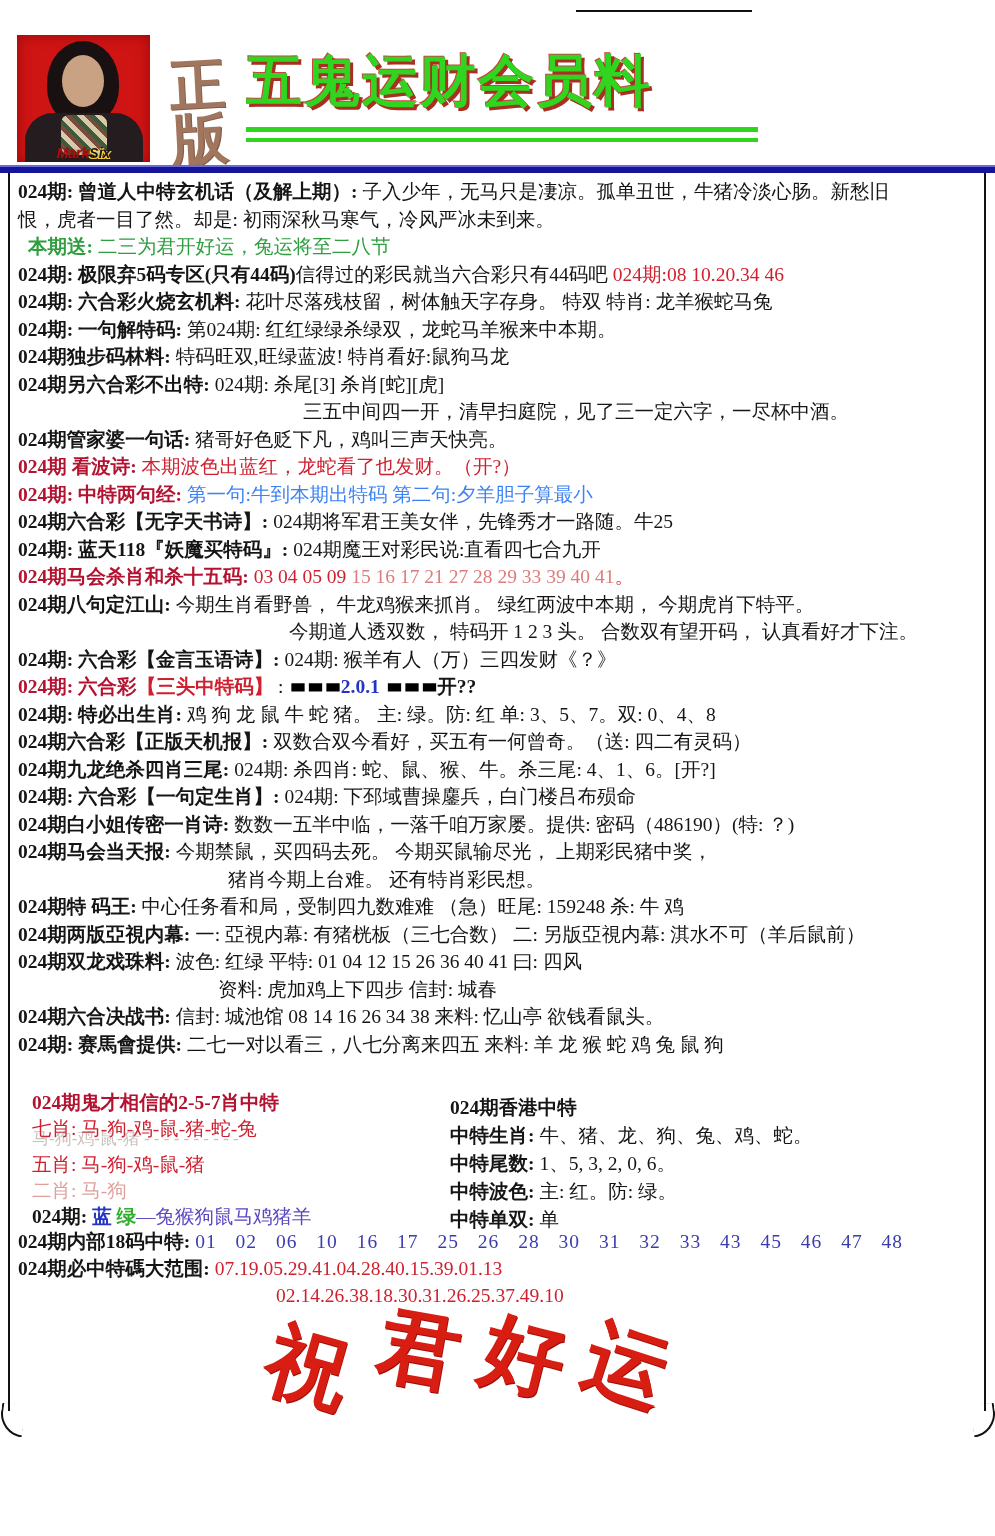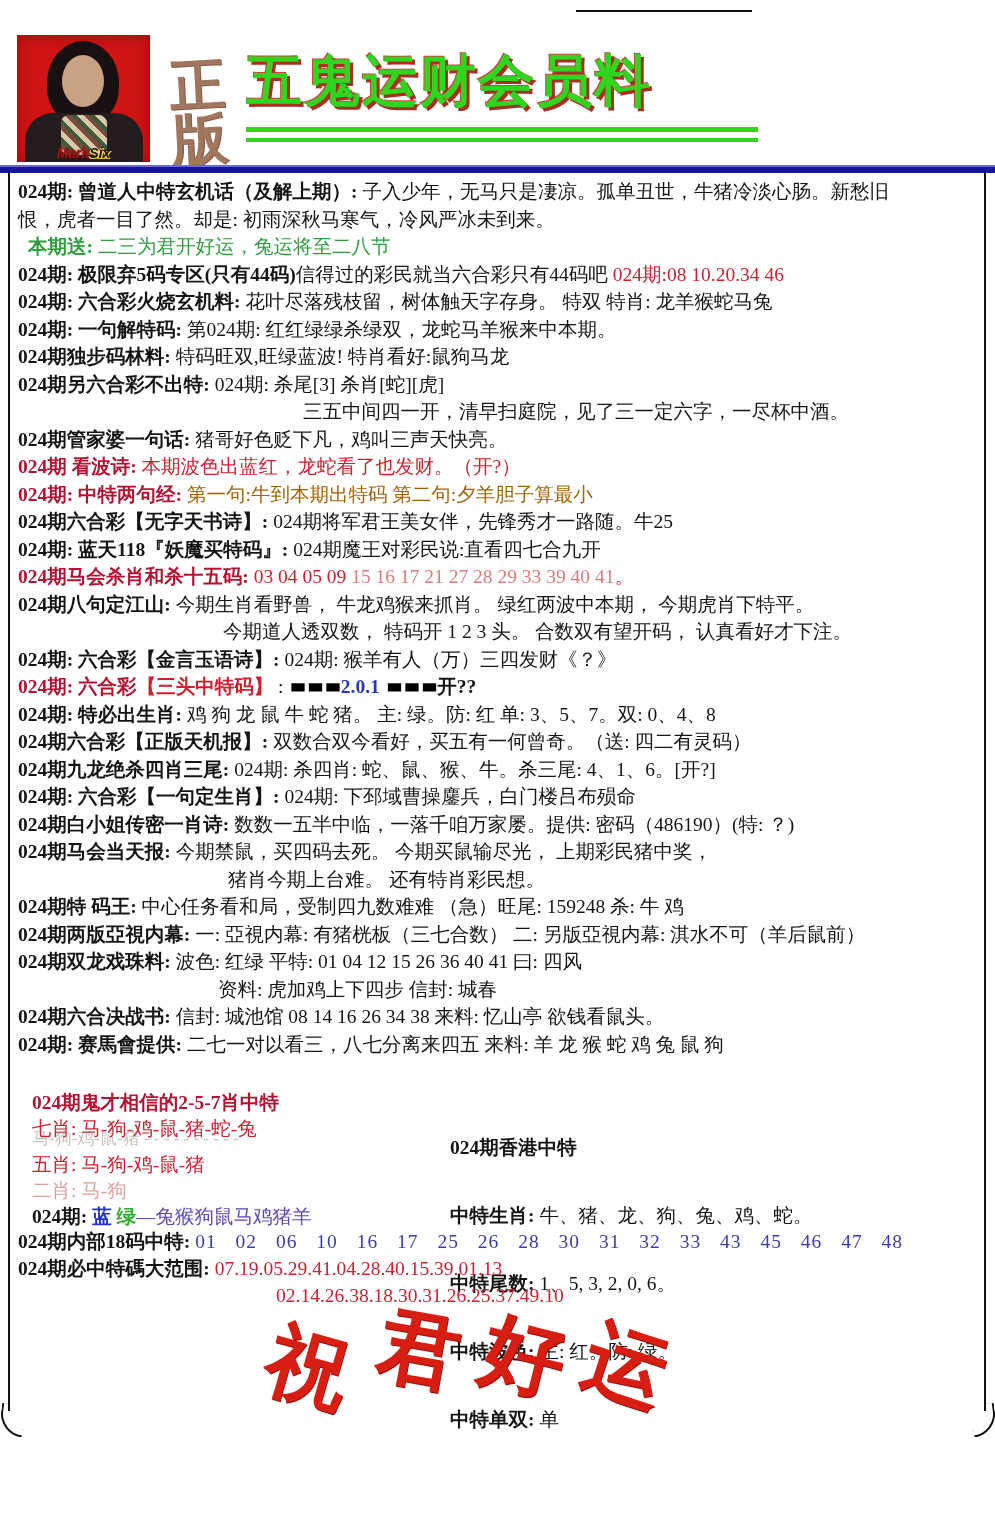--- a/index.html
+++ b/index.html
@@ -42,35 +42,35 @@
   
   .content{position:absolute;left:18px;top:178px;width:966px;}
   .tline{font-size:19.5px;line-height:27.5px;white-space:nowrap;}
   .b{font-weight:bold;}
   .c-k{color:#151515;}
   .c-g{color:#2e9e3e;}
   .c-g2{color:#2fae2f;}
   .c-r{color:#cf2030;}
   .c-rf{color:#dc7d7d;}
   .c-dr{color:#b31230;}
-  .c-br{color:#a16207;}
+  .c-br{color:#3b82f6;}
   .c-bl{color:#2434c4;}
   .c-bl2{color:#3b3bb0;word-spacing:13px;letter-spacing:1px;}
   .c-pu{color:#5948c0;}
   .c-bars{color:#000;font-weight:900;-webkit-text-stroke:2.5px #000;letter-spacing:-2px;}
   .c-ghost{color:#8a7670;opacity:.45;filter:blur(.6px);}
   .c-rghost{color:#c2544e;opacity:.55;filter:blur(.5px);}
 
   
   .twocol{position:absolute;left:32px;top:1090px;width:966px;height:132px;}
   .left-col{position:absolute;left:0;top:0;width:420px;}
   .left-col .tline{line-height:26px;}
   .ghostline{margin-top:-16px;font-size:17px;}
   .right-box{position:absolute;left:418px;top:4px;width:540px;}
-  .right-box .tline{line-height:28px;margin-top:40px;}
+  .right-box .tline{line-height:28px;}
 
   .bottom{position:absolute;left:18px;top:1228px;width:966px;}
   .bottom .tline{line-height:27px;}
 
   
   .wish{position:absolute;left:272px;top:1296px;width:460px;height:130px;}
   .wish span{display:inline-block;font-size:82px;font-weight:bold;color:#d81e12;
         margin-right:24px;text-shadow:1px 1px 0 #9e0f08;}
 </style>
 </head>
@@ -107,21 +107,21 @@
     <div class="tline"><span class="c-k b">024期独步码林料: </span><span class="c-k">特码旺双,旺绿蓝波!  特肖看好:鼠狗马龙</span></div>
     <div class="tline"><span class="c-k b">024期另六合彩不出特: </span><span class="c-k">024期: 杀尾[3] 杀肖[蛇][虎]</span></div>
     <div class="tline" style="padding-left: 285px;"><span class="c-k">三五中间四一开，清早扫庭院，见了三一定六字，一尽杯中酒。</span></div>
     <div class="tline"><span class="c-k b">024期管家婆一句话: </span><span class="c-k">猪哥好色贬下凡，鸡叫三声天快亮。</span></div>
     <div class="tline"><span class="c-dr b">024期 看波诗: </span><span class="c-r">本期波色出蓝红，龙蛇看了也发财。（开?）</span></div>
     <div class="tline"><span class="c-dr b">024期: 中特两句经: </span><span class="c-br">第一句:牛到本期出特码   第二句:夕羊胆子算最小</span></div>
     <div class="tline"><span class="c-k b">024期六合彩【无字天书诗】: </span><span class="c-k">024期将军君王美女伴，先锋秀才一路随。牛25</span></div>
     <div class="tline"><span class="c-k b">024期: 蓝天118『妖魔买特码』: </span><span class="c-k">024期魔王对彩民说:直看四七合九开</span></div>
     <div class="tline"><span class="c-dr b">024期马会杀肖和杀十五码: </span><span class="c-r">03 04 05 09 </span><span class="c-rf">15 16 17 21 27 28 29 33 39 40 41</span><span class="c-r">。</span></div>
     <div class="tline"><span class="c-k b">024期八句定江山: </span><span class="c-k">今期生肖看野兽， 牛龙鸡猴来抓肖。 绿红两波中本期， 今期虎肖下特平。</span></div>
-    <div class="tline" style="padding-left: 205px;"><span class="c-k">今期道人透双数， 特码开 1 2 3 头。 合数双有望开码， 认真看好才下注。</span></div>
+    <div class="tline" style="padding-left: 205px; text-align: center;"><span class="c-k">今期道人透双数， 特码开 1 2 3 头。 合数双有望开码， 认真看好才下注。</span></div>
     <div class="tline"><span class="c-k b">024期: 六合彩【金言玉语诗】: </span><span class="c-k">024期: 猴羊有人（万）三四发财《？》</span></div>
     <div class="tline"><span class="c-dr b">024期: 六合彩</span><span class="c-r b">【三头中特码】</span><span class="c-k"> : </span><span class="c-bars">＝＝＝</span><span class="c-bl b">2.0.1 </span><span class="c-bars">＝＝＝</span><span class="c-k b">开??</span></div>
     <div class="tline"><span class="c-k b">024期: 特必出生肖: </span><span class="c-k">鸡 狗 龙 鼠 牛 蛇 猪。 主: 绿。防: 红  单: 3、5、7。双: 0、4、8</span></div>
     <div class="tline"><span class="c-k b">024期六合彩【正版天机报】: </span><span class="c-k">双数合双今看好，买五有一何曾奇。（送: 四二有灵码）</span></div>
     <div class="tline"><span class="c-k b">024期九龙绝杀四肖三尾: </span><span class="c-k">024期: 杀四肖: 蛇、鼠、猴、牛。杀三尾: 4、1、6。[开?]</span></div>
     <div class="tline"><span class="c-k b">024期: 六合彩【一句定生肖】: </span><span class="c-k">024期: 下邳域曹操鏖兵，白门楼吕布殒命</span></div>
     <div class="tline"><span class="c-k b">024期白小姐传密一肖诗: </span><span class="c-k">数数一五半中临，一落千咱万家屡。提供: 密码（486190）(特: ？)</span></div>
     <div class="tline"><span class="c-k b">024期马会当天报: </span><span class="c-k">今期禁鼠，买四码去死。 今期买鼠输尽光， 上期彩民猪中奖，</span></div>
     <div class="tline" style="padding-left: 210px;"><span class="c-k">猪肖今期上台难。 还有特肖彩民想。</span></div>
     <div class="tline"><span class="c-k b">024期特 码王: </span><span class="c-k">中心任务看和局，受制四九数难难 （急）旺尾: 159248 杀: 牛  鸡</span></div>

